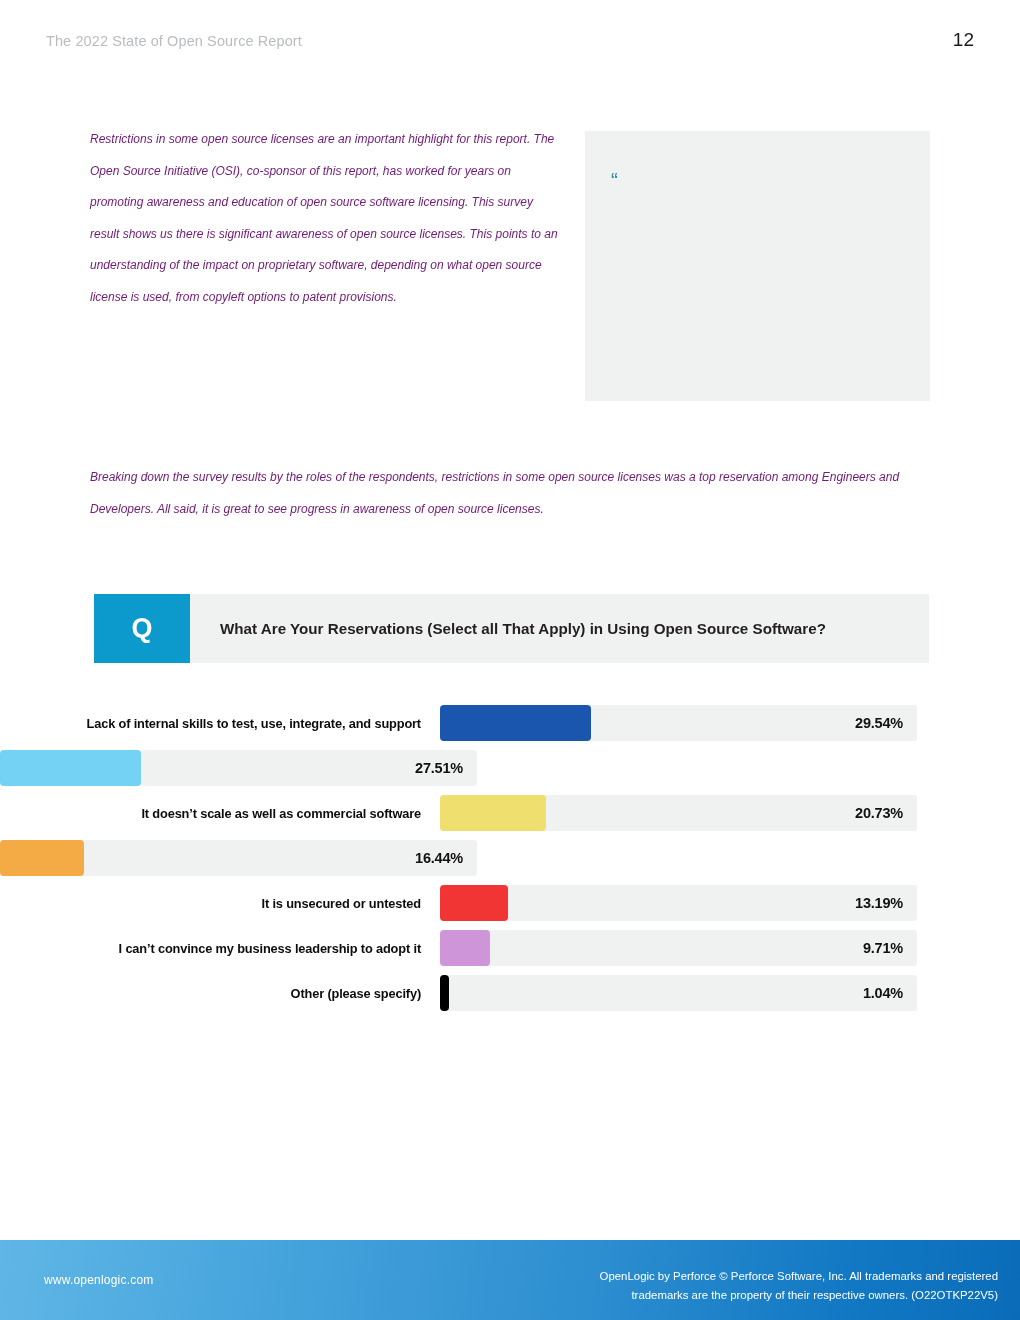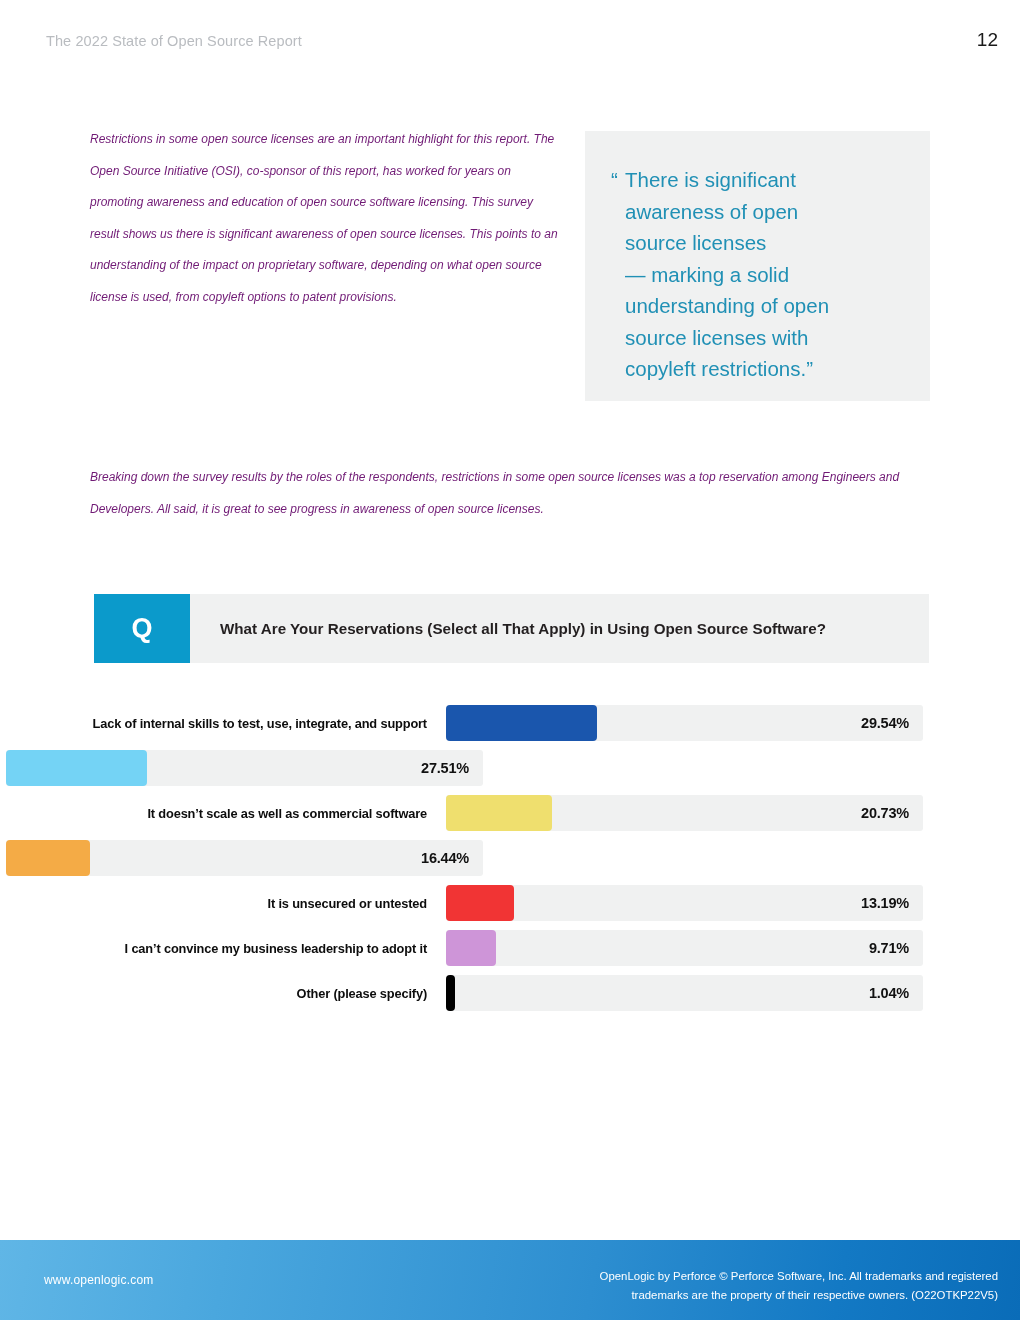--- a/index.html
+++ b/index.html
@@ -17,21 +17,21 @@
     display:flex; align-items:baseline;
   }
   .header-title {
     margin-left:46px;
     font-size:14.5px;
     color:#b9bcc0;
     letter-spacing:.1px;
   }
   .page-number {
     position:absolute; right:0; top:-4px;
-    width:1020px; text-align:right; padding-right:22px;
+    width:1020px; text-align:right; padding-right:46px;
     font-size:19px; color:#1a1a1a; font-weight:400;
   }
 
   
   .body-col {
     position:absolute; left:90px; top:124px;
     width:470px;
   }
   .body-col p, .wide-para {
     font-size:12px;
@@ -78,21 +78,21 @@
     flex:1;
     display:flex; align-items:center;
     padding:0 24px 0 30px;
     font-size:15.2px; font-weight:700;
     line-height:30px;
     color:#231f20;
   }
 
   
   .chart {
-    position:absolute; left:0; top:705px; width:1020px;padding-left:6px;
+    position:absolute; left:0; top:705px; width:1020px;
   }
   .chart-row {
     position:relative;
     height:36px;
     margin-bottom:9px;
     display:flex; align-items:center;
   }
   .row-label {
     width:440px; flex:0 0 440px;
     text-align:right;
@@ -149,27 +149,20 @@
     <div class="header-title">The 2022 State of Open Source Report</div>
     <div class="page-number">12</div>
   </div>
 
   <div class="body-col">
     <p>Restrictions in some open source licenses are an important highlight for this report. The Open Source Initiative (OSI), co-sponsor of this report, has worked for years on promoting awareness and education of open source software licensing. This survey result shows us there is significant awareness of open source licenses. This points to an understanding of the impact on proprietary software, depending on what open source license is used, from copyleft options to patent provisions.</p>
   </div>
 
   <div class="quote-box">
     <span class="quote-mark">“</span>
-    <div class="quote-text">There is significant
-awareness of open
-source licenses
-— marking a solid
-understanding of open
-source licenses with
-copyleft restrictions.”</div>
   </div>
 
   <div class="wide-para">
     <p>Breaking down the survey results by the roles of the respondents, restrictions in some open source licenses was a top reservation among Engineers and Developers. All said, it is great to see progress in awareness of open source licenses.</p>
   </div>
 
   <div class="question-banner">
     <div class="q-badge">Q</div>
     <div class="q-text">What Are Your Reservations (Select all That Apply) in Using Open Source Software?</div>
   </div>

